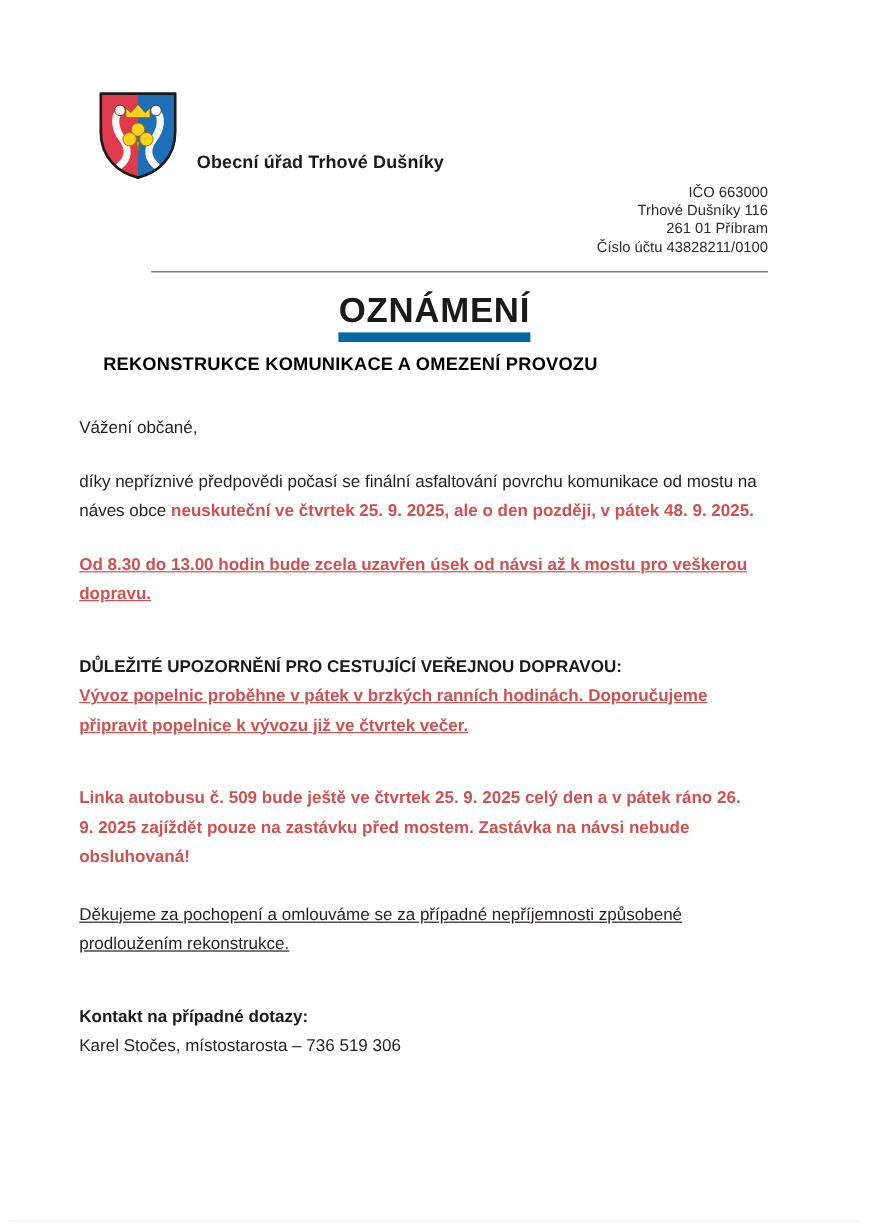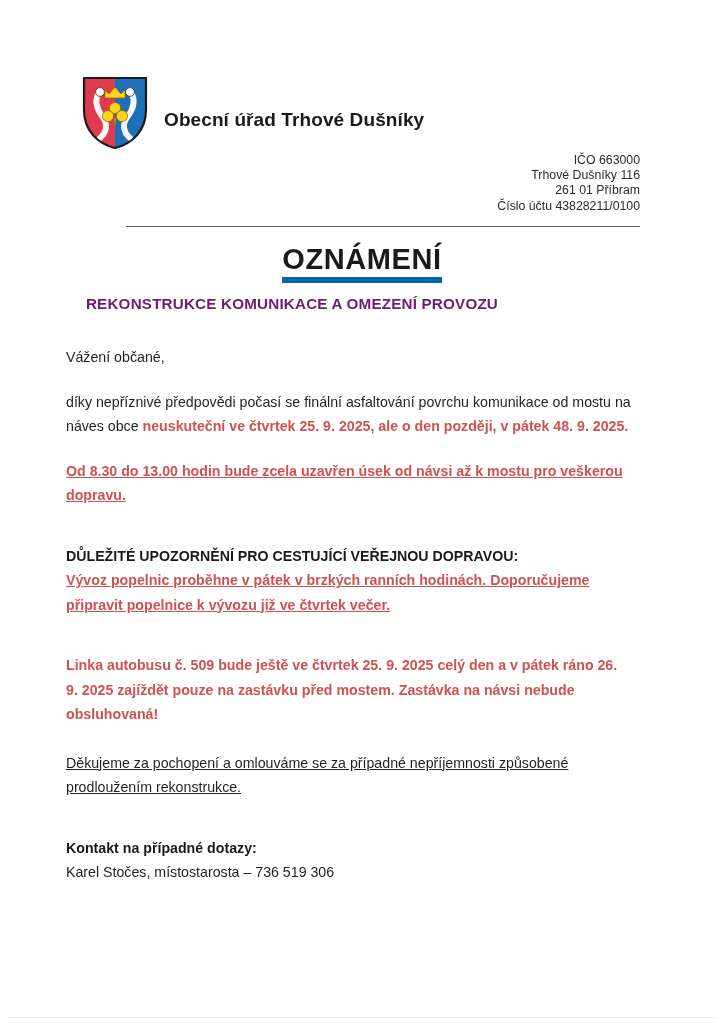--- a/index.html
+++ b/index.html
@@ -40,25 +40,25 @@
 
   .crest {
     width: 66px;
     height: 74px;
     display: block;
   }
 
   .office-name {
     font-family: "Liberation Sans", sans-serif;
     font-weight: bold;
-    font-size: 19px;
+    font-size: 15px;
     letter-spacing: 0.1px;
     color: #1a1a1a;
     margin-left: 16px;
-    margin-bottom: 19px;
+    margin-bottom: 6px;
     white-space: nowrap;
   }
 
   .addr-block {
     position: absolute;
     right: 84px;
     top: 153px;
     text-align: right;
     font-family: "Liberation Sans", sans-serif;
     font-size: 12.3px;
@@ -83,36 +83,36 @@
     top: 243px;
     width: 724px;
     text-align: center;
     font-family: "Liberation Sans", sans-serif;
     font-weight: bold;
     font-size: 29px;
     letter-spacing: 0.6px;
     color: #1a1a1a;
   }
   .doc-title span {
-    border-bottom: 6px solid #0369a1;
+    border-bottom: 8px solid #0369a1;
     padding-bottom: 2px;
     text-align: center;
   }
 
   .doc-subtitle {
     position: absolute;
     left: 0;
     top: 295px;
     width: 584px;
     text-align: center;
     font-family: "Liberation Sans", sans-serif;
     font-weight: bold;
     font-size: 15.2px;
     letter-spacing: 0.2px;
-    color: #701a75;
+    color: #000000;
   }
 
   
   .body-area {
     position: absolute;
     left: 66px;
     top: 345px;
     width: 566px;
     font-size: 14.2px;
     line-height: 24.5px;

